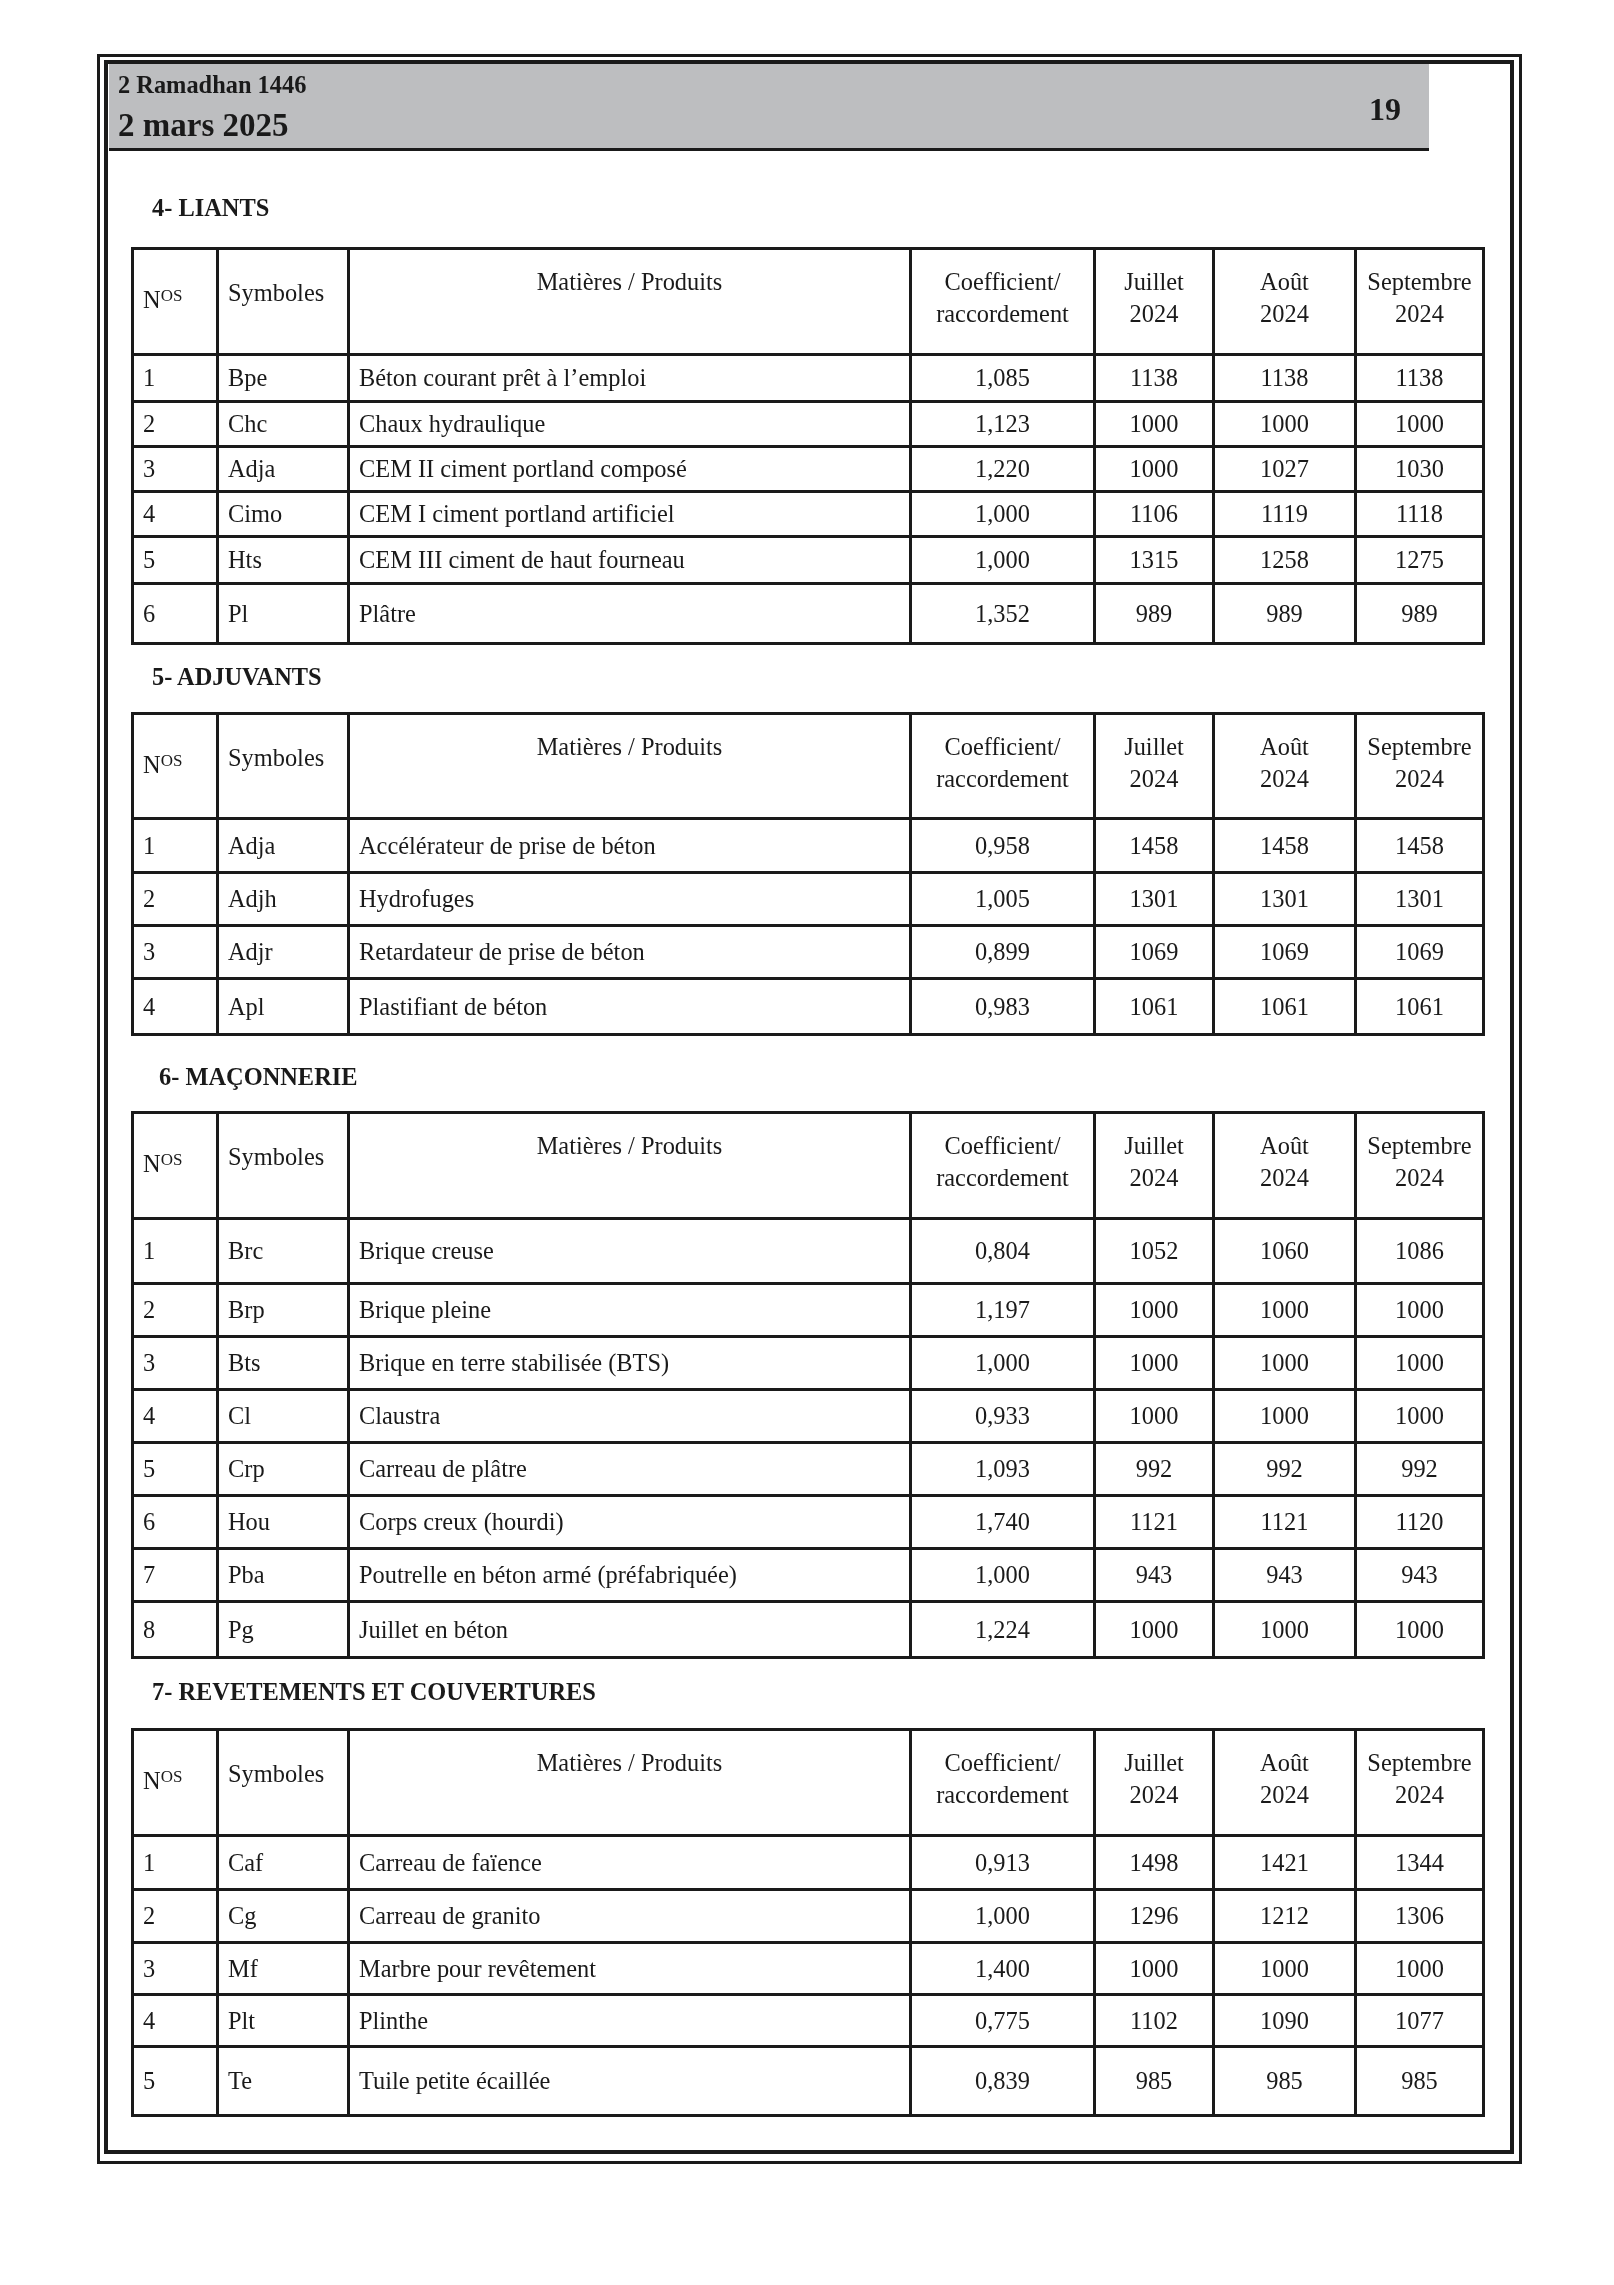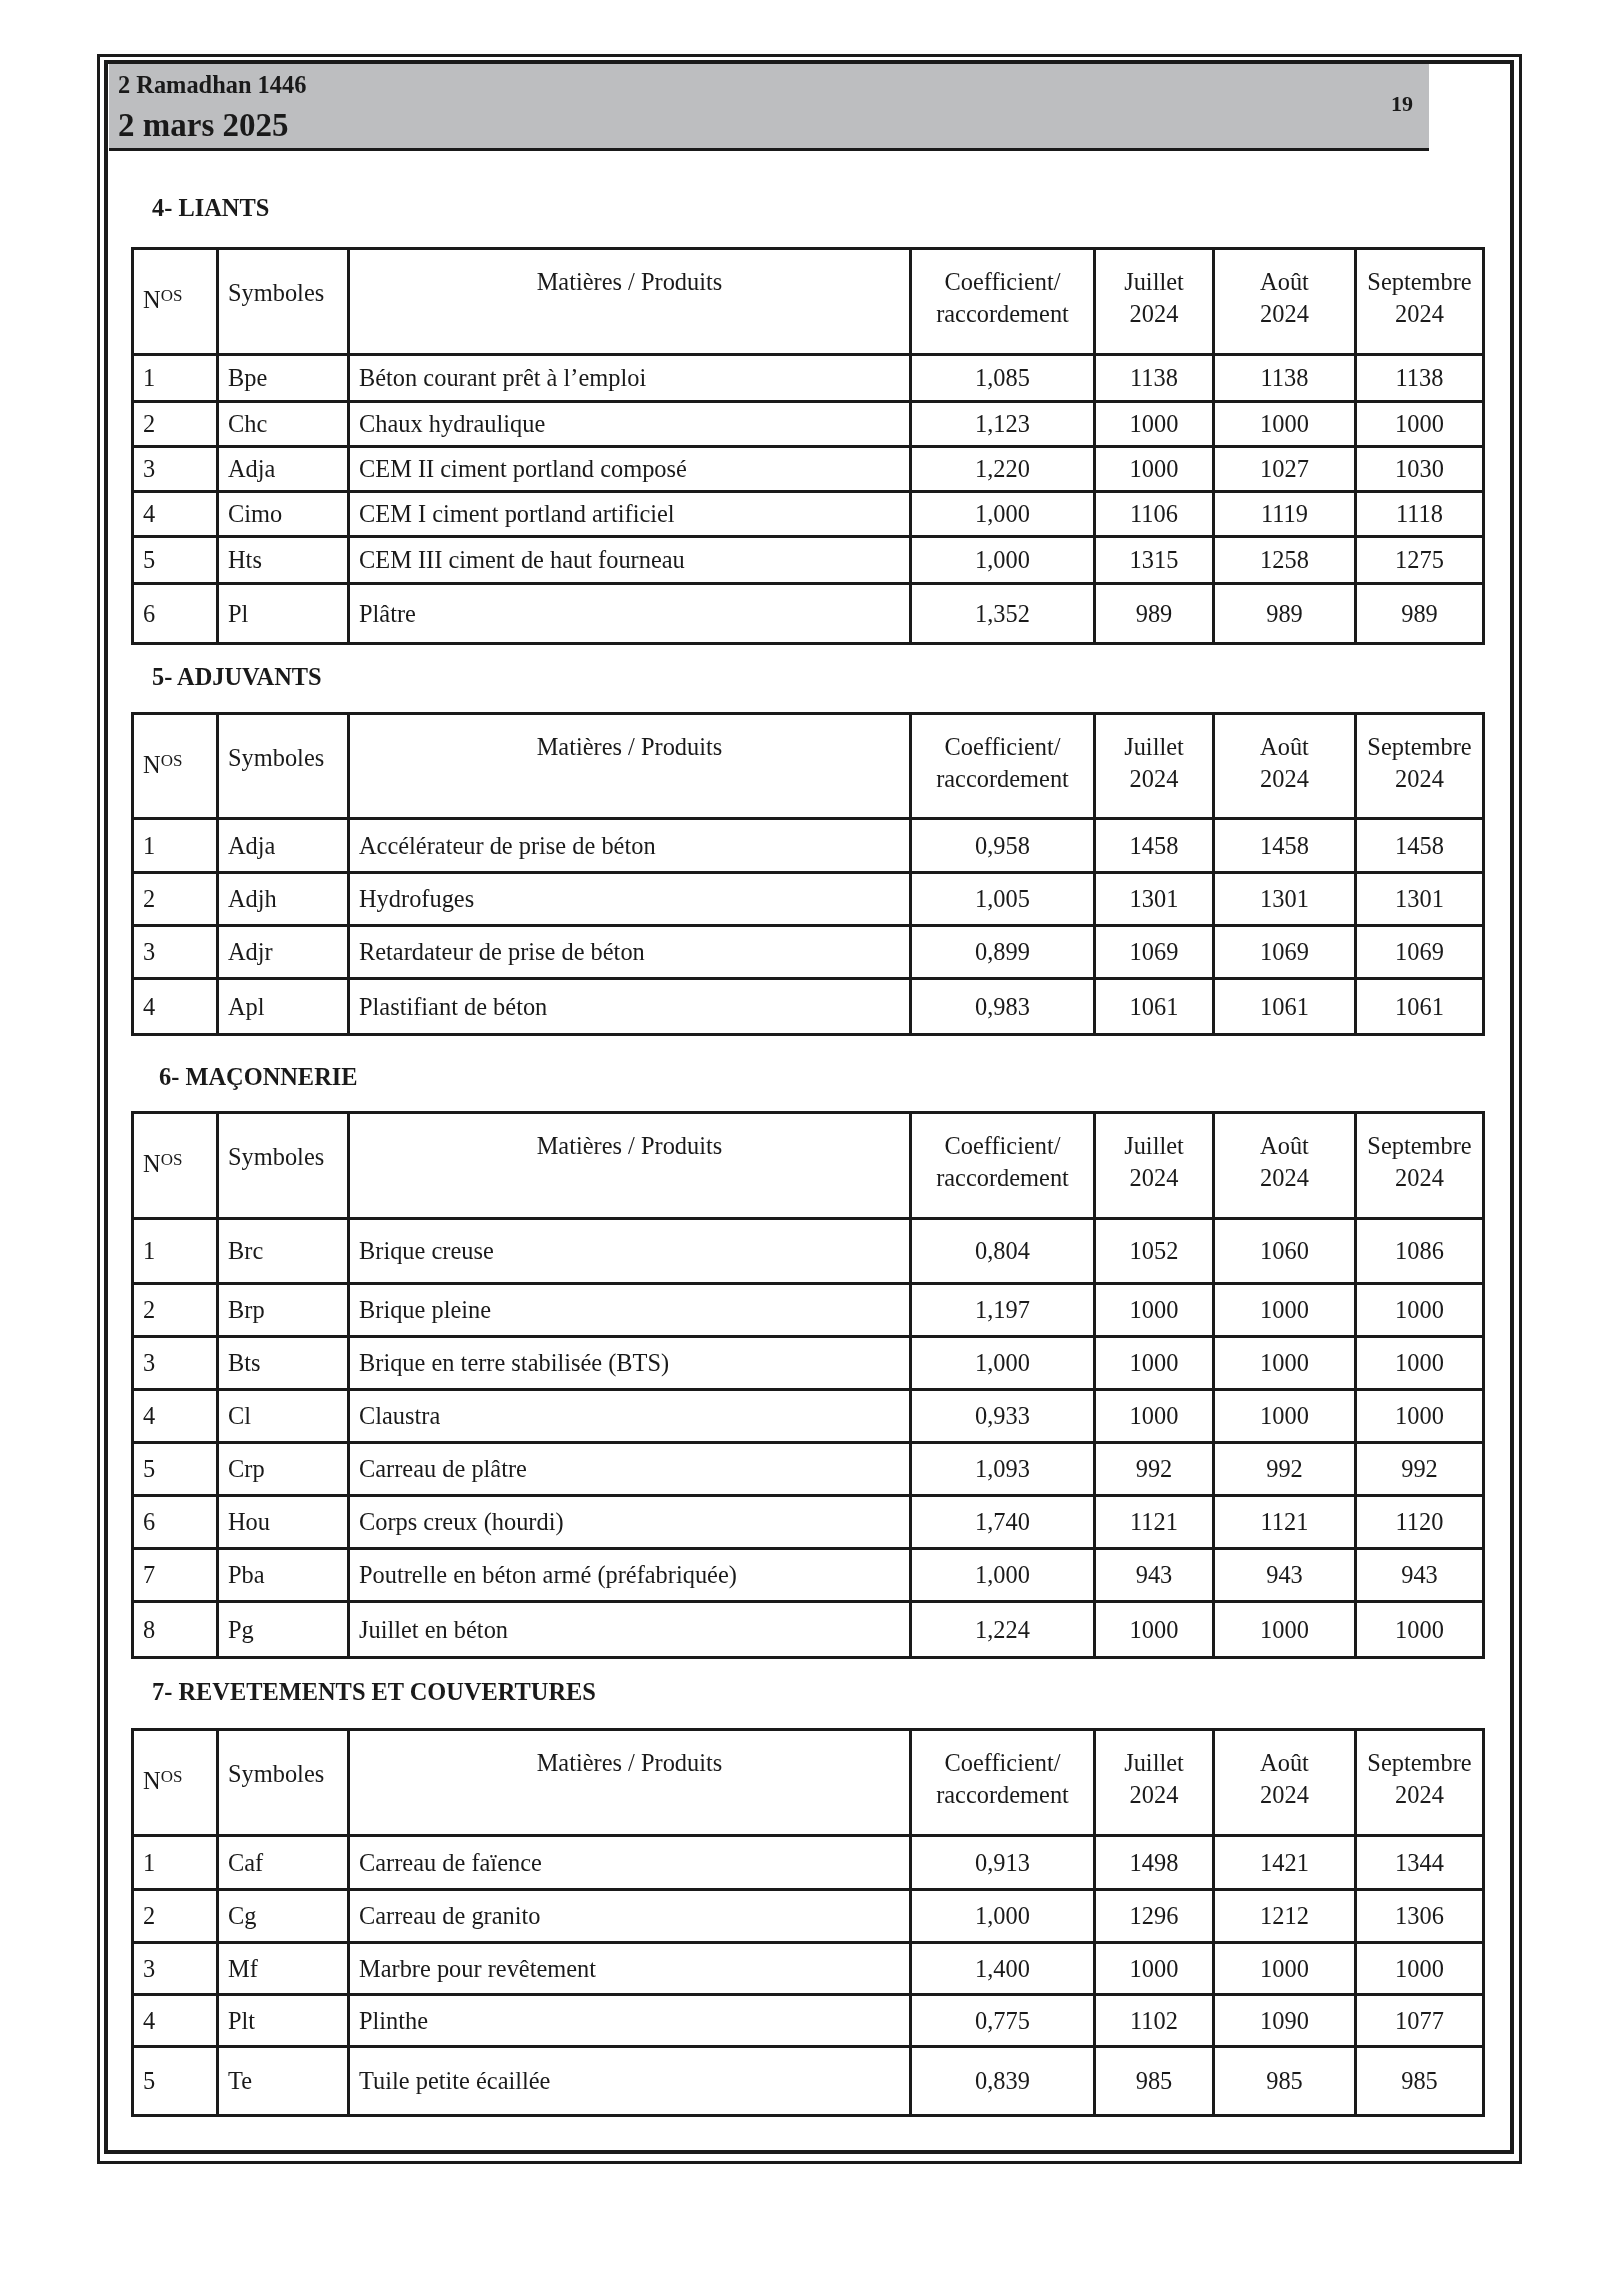--- a/index.html
+++ b/index.html
@@ -3,21 +3,21 @@
 <meta charset="utf-8">
 <style>
   html, body { margin: 0; padding: 0; background: #ffffff; }
   body { width: 1615px; height: 2285px; position: relative; font-family: "Liberation Serif", "DejaVu Serif", serif; color: #1a1a1a; }
   .frame-outer { position: absolute; left: 97px; top: 54px; width: 1425px; height: 2110px; border: 3.6px solid #1a1a1a; box-sizing: border-box; }
   .frame-inner { position: absolute; left: 104px; top: 60px; width: 1410px; height: 2094px; border: 4.5px solid #1a1a1a; box-sizing: border-box; }
   .header { position: absolute; left: 109px; top: 64px; width: 1320px; height: 87px; background: #bdbec0; border-bottom: 3.6px solid #1a1a1a; box-sizing: border-box; font-weight: bold; }
   .header .date1 { position: absolute; left: 9px; top: 7.2px; font-size: 24.4px; }
   .header .date2 { position: absolute; left: 9px; top: 43px; font-size: 33px; }
   .header .title { position: absolute; left: 384px; top: 27px; font-size: 24.4px; }
-  .header .pagenum { position: absolute; right: 16px; top: 27px; font-size: 22px; }
+  .header .pagenum { position: absolute; right: 28px; top: 27px; font-size: 32px; }
 
   .section-title { position: absolute; font-weight: bold; font-size: 24.4px; }
 
   table.pricetab { position: absolute; left: 131px; width: 1350px; border-collapse: collapse; font-size: 24.4px; table-layout: fixed; }
   table.pricetab td, table.pricetab th { border: 3.6px solid #1a1a1a; padding: 0 9px; vertical-align: middle; font-weight: normal; }
   table.pricetab th { text-align: center; vertical-align: top; padding-top: 16.3px; line-height: 1.28; }
   table.pricetab th.th-no { text-align: left; padding-top: 34px; }
   table.pricetab th.th-sym { padding-top: 27px; text-align: left; }
   table.pricetab th.th-mat { }
   table.pricetab td.num { text-align: center; }

